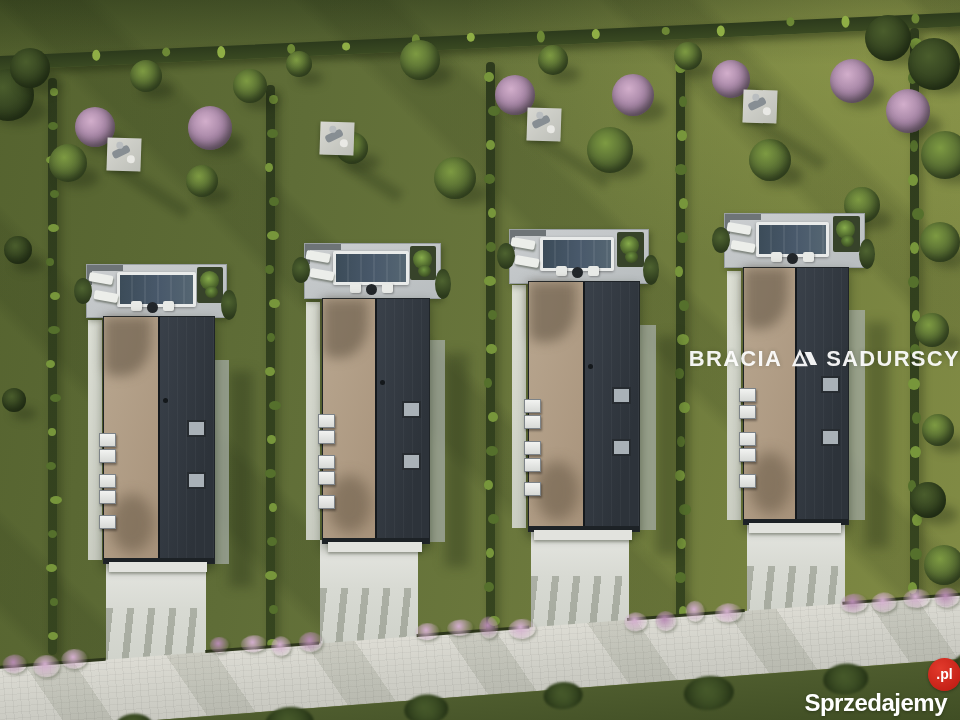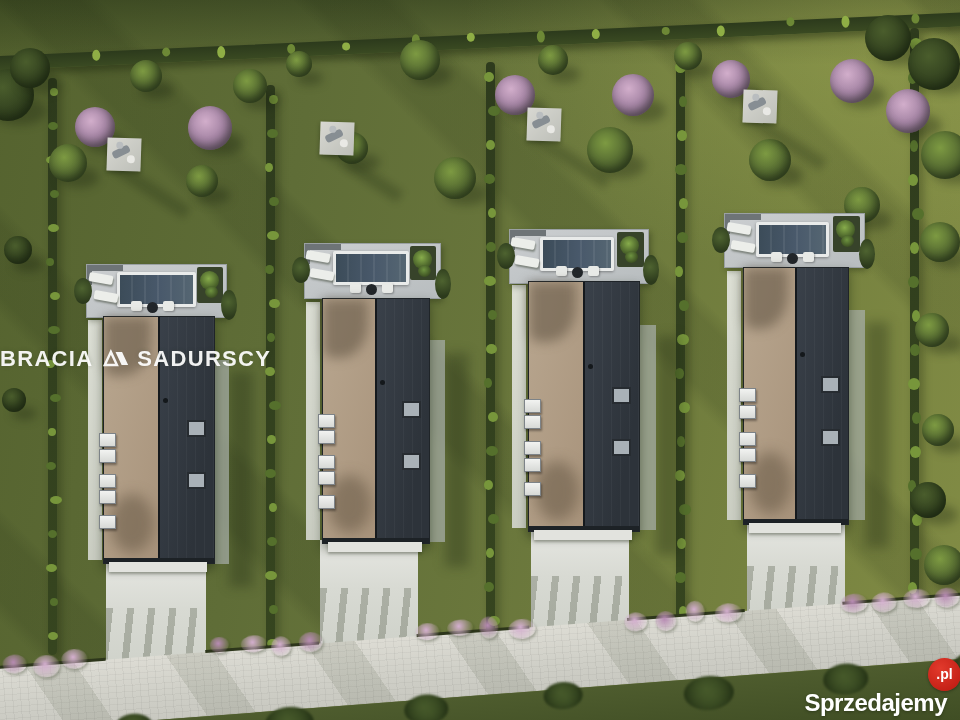--- a/index.html
+++ b/index.html
@@ -6,21 +6,21 @@
   .scene{position:relative;width:960px;height:720px;overflow:hidden;
     font-family:"Liberation Sans",sans-serif;
     background:
       radial-gradient(ellipse 700px 420px at 92% 4%, rgba(170,180,90,.38), rgba(0,0,0,0) 60%),
       linear-gradient(180deg, rgba(30,42,18,.45) 0, rgba(30,42,18,0) 9%),
       linear-gradient(100deg,#55632f 0%,#5f6d37 30%,#6a773c 55%,#75813f 78%,#828c45 100%);}
   .layer{position:absolute;inset:0;pointer-events:none;}
   .bands{background:repeating-linear-gradient(45deg,
       rgba(22,32,12,0) 0 70px, rgba(22,32,12,.13) 85px 135px, rgba(22,32,12,0) 150px 215px);}
   .watermark{position:absolute;left:0;top:344px;width:100%;height:30px;line-height:30px;
-    text-align:left;color:rgba(255,255,255,.93);font-size:22px;font-weight:bold;
+    text-align:right;color:rgba(255,255,255,.93);font-size:22px;font-weight:bold;
     letter-spacing:1.3px;z-index:8;text-shadow:0 0 4px rgba(40,50,30,.25);}
   .watermark .wm-mark{vertical-align:-2px;margin:0 7px 0 9px;}
   .sj{position:absolute;right:13px;bottom:3px;z-index:9;}
   .sj-text{font-size:24px;font-weight:bold;color:#fff;letter-spacing:-.5px;
     text-shadow:0 1px 3px rgba(20,30,10,.45);}
   .sj-badge{position:absolute;top:-31px;right:-14px;width:33px;height:33px;border-radius:50%;
     background:radial-gradient(circle at 38% 32%,#e23a2c,#c31f15 78%);color:#fff;
     font-size:14px;font-weight:bold;text-align:center;line-height:33px;
     box-shadow:0 1px 3px rgba(0,0,0,.35);}
 </style>

